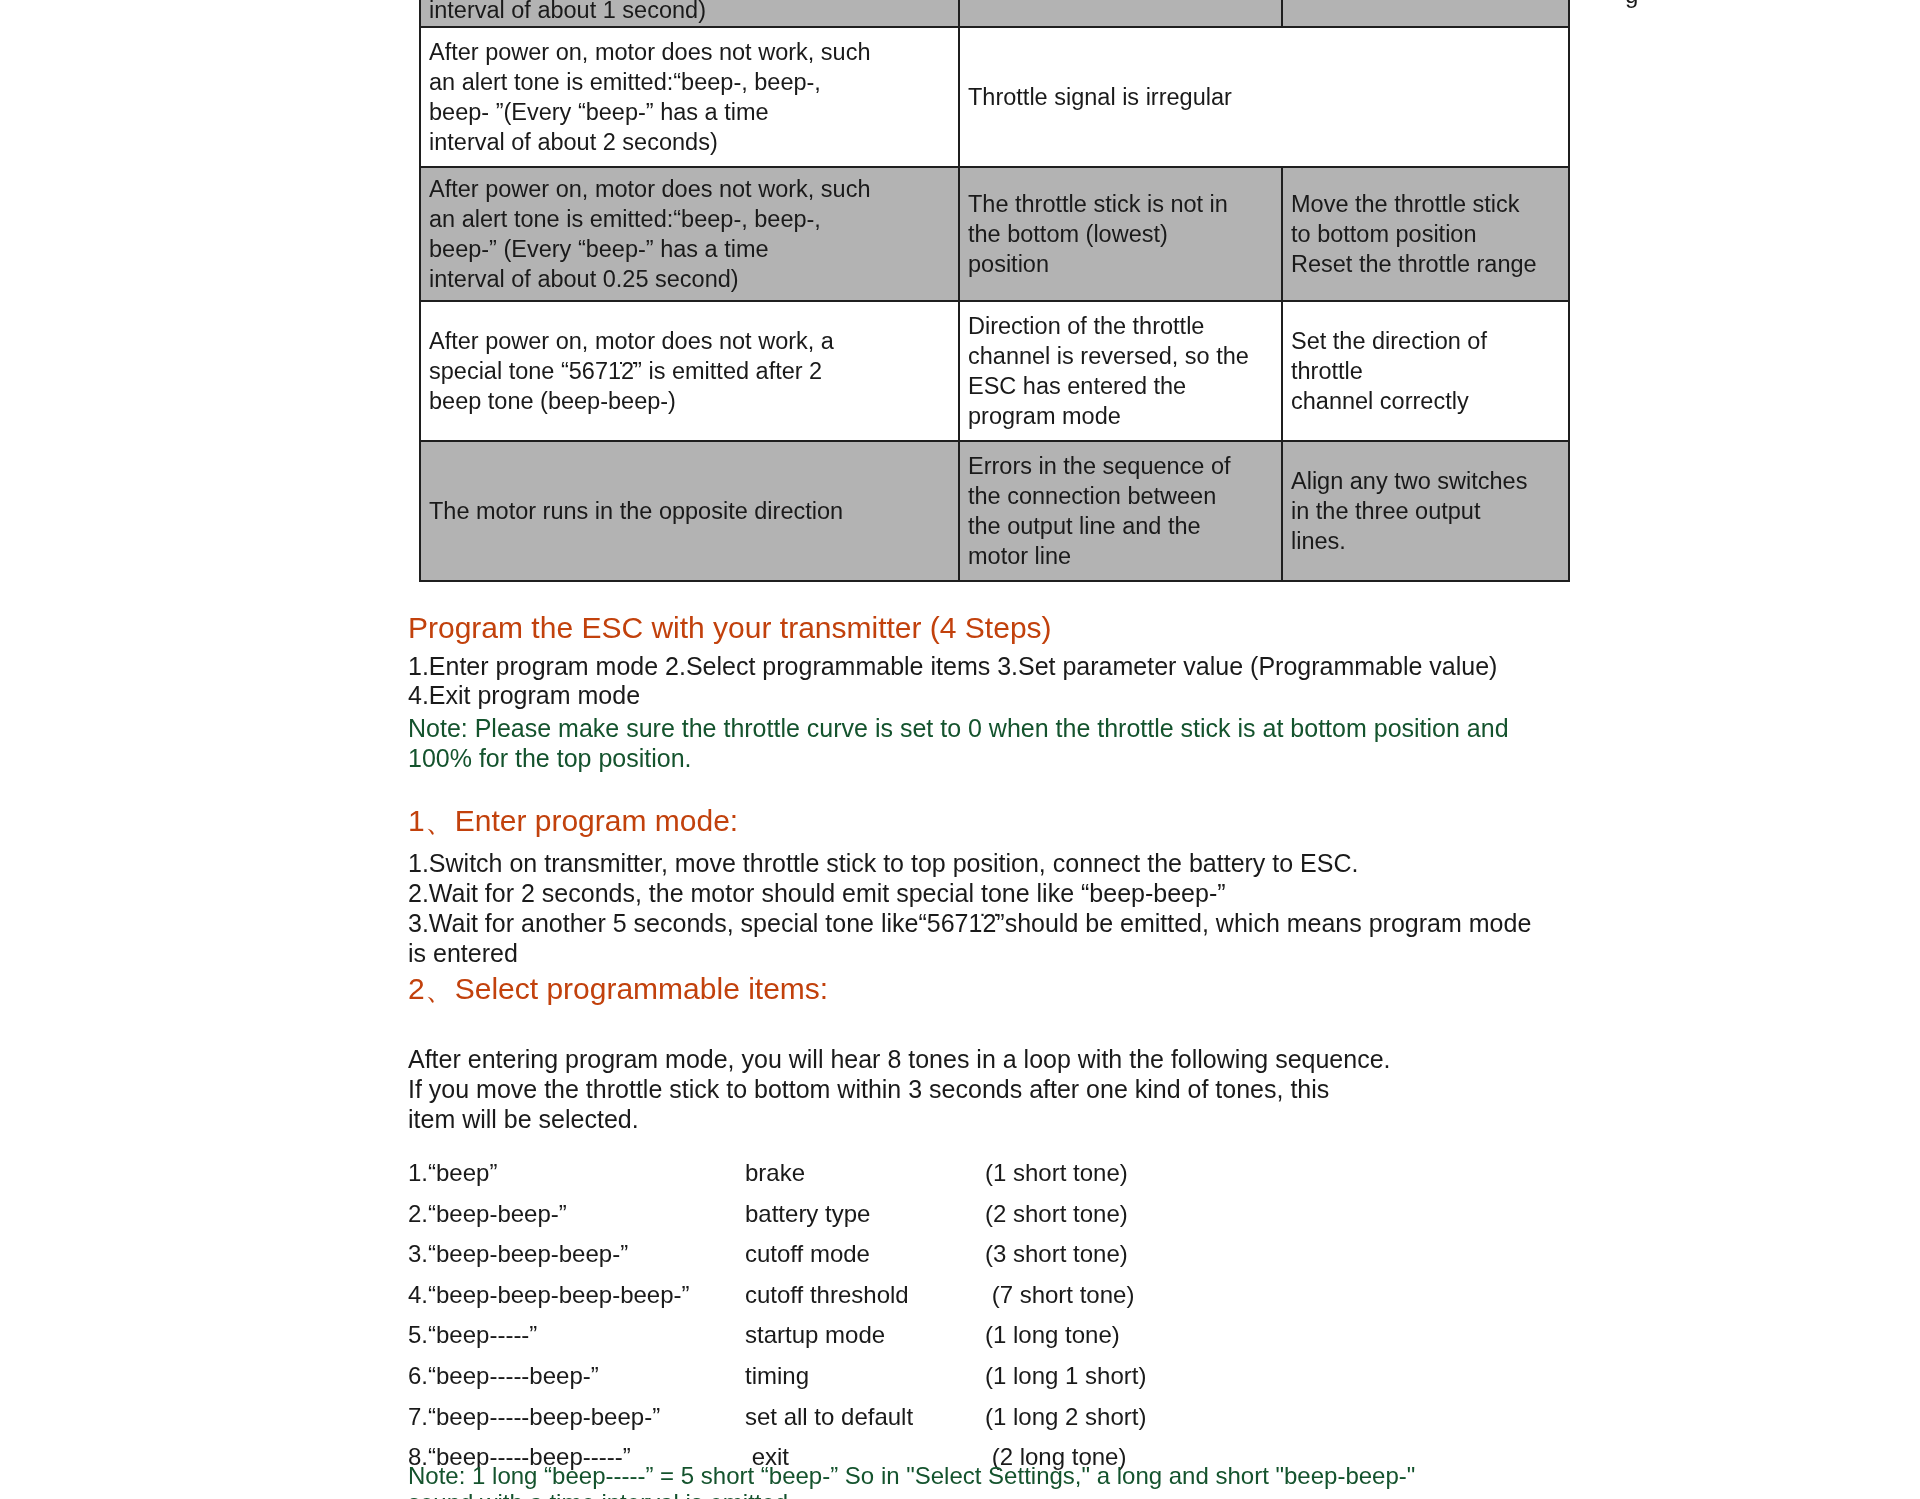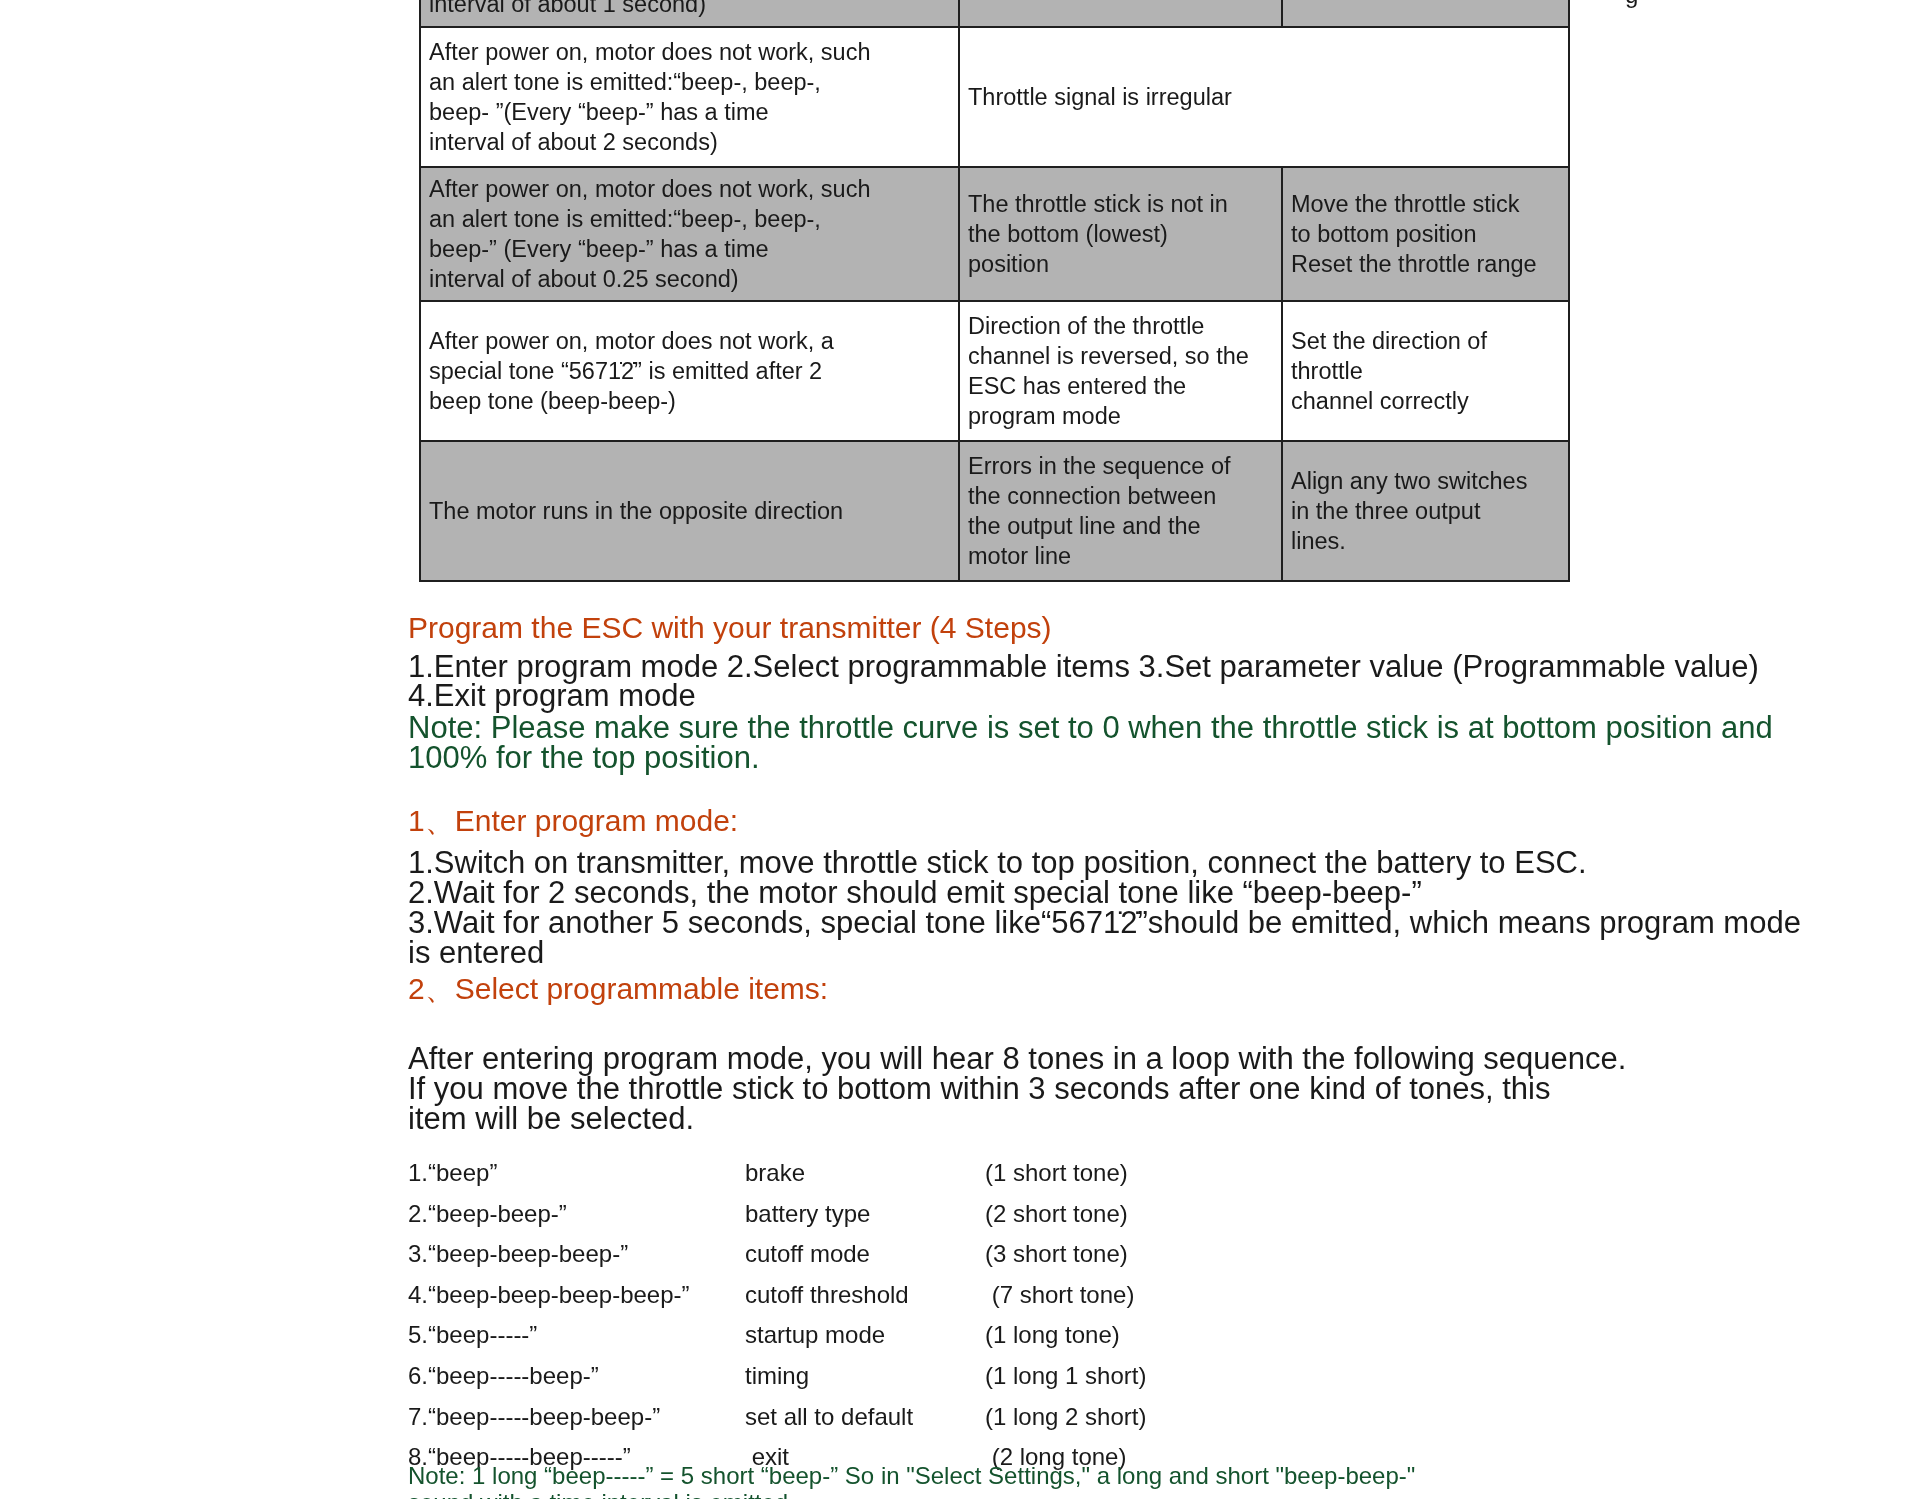--- a/index.html
+++ b/index.html
@@ -16,33 +16,33 @@
   }
   .t-row { display:grid; grid-template-columns:539px 323px 287px; border-bottom:2px solid #1f1f1f; }
   .t-row.shaded { background:#b3b3b3; }
   .cell {
     box-sizing:border-box; border-left:2px solid #1f1f1f;
     display:flex; align-items:center;
     padding:4px 4px 4px 8px;
     font-size:23.5px; line-height:30px; white-space:pre; overflow:hidden;
   }
   .t-row.r1 { height:26px; }
-  .t-row.r1 .cell { align-items:flex-end; padding-bottom:7px; }
+  .t-row.r1 .cell { align-items:flex-end; padding-bottom:1px; }
   .t-row.r2 { height:138px; }
   .t-row.r3 { height:132px; }
   .t-row.r4 { height:138px; }
   .t-row.r5 { height:138px; }
   .glyph-fragment {
     position:absolute; left:1206px; top:-19px;
     font-size:24px; color:#1a1a1a;
   }
   
   .abs { position:absolute; left:408px; white-space:pre-line; }
   .h1 { font-size:30px; line-height:36px; color:#c2410c; }
-  .body-text { font-size:31px; line-height:30px; }
+  .body-text { font-size:25px; line-height:30px; }
   .steps { top:652px; line-height:29px; }
   .red { color:#14532d; }
   .note1 { top:713px; line-height:30px; }
   .sec1-title { top:803px; }
   .sec1-body { top:848px; }
   .sec2-title { top:971px; }
   .sec2-body { top:1044px; }
   .tones { position:absolute; left:408px; top:1150px;margin-top:8px; }
   .tone-row { height:40.6px; display:grid; grid-template-columns:337px 240px auto; }
   .tone-row > div { font-size:24px; line-height:30px; white-space:pre; }

